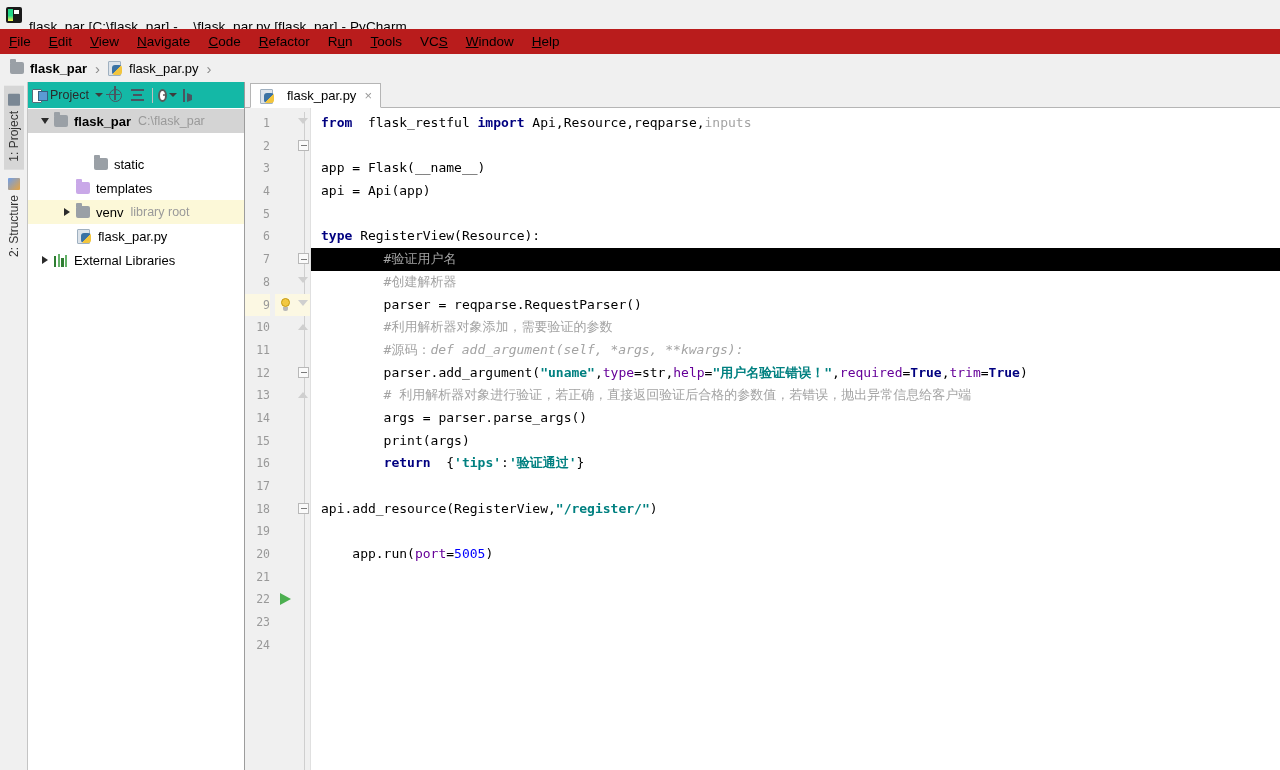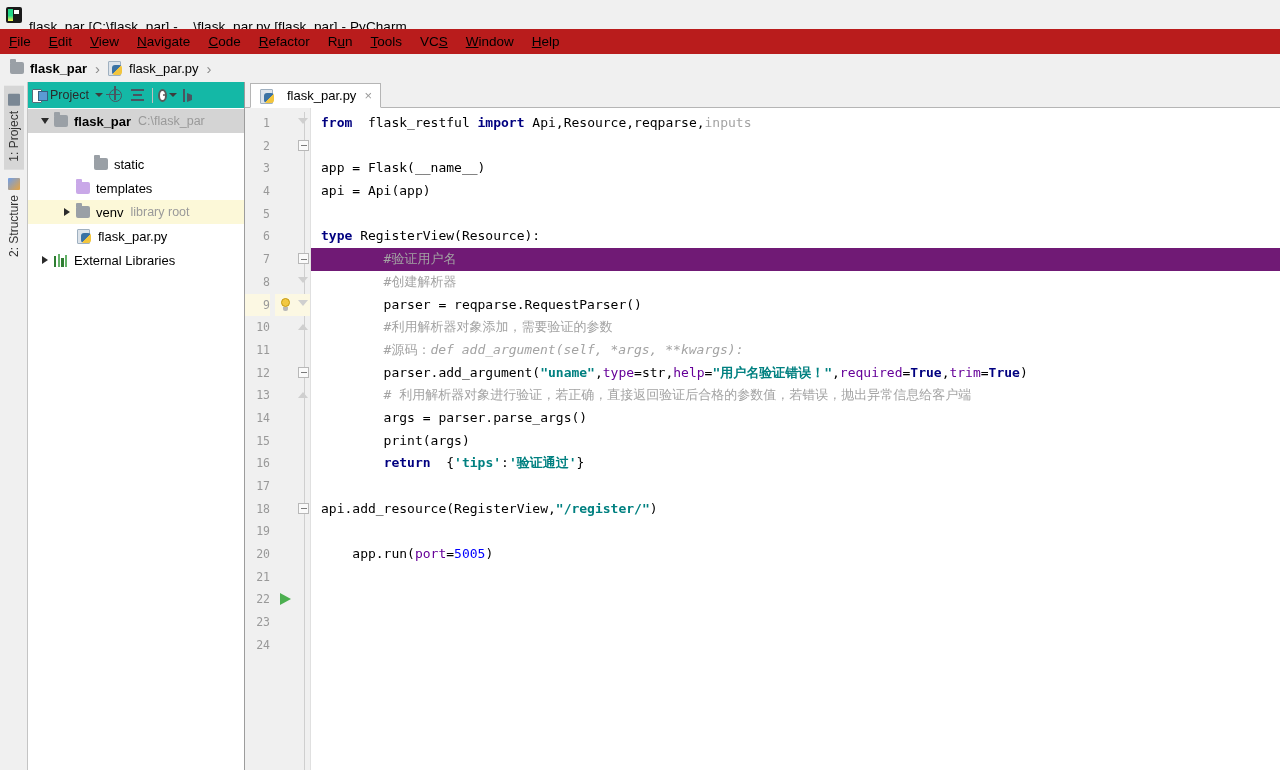--- a/index.html
+++ b/index.html
@@ -218,21 +218,21 @@
     border-right: 1px solid #e0e0e0;
   }
   .code-pane {
     flex: 1 1 auto; padding-top: 4px; position: relative; min-width: 0;
     font-family: "DejaVu Sans Mono", monospace; font-size: 13px; overflow: hidden;
   }
   .ln, .grow, .crow {
     height: 22.7px; line-height: 22.7px; white-space: pre;
   }
   .crow { padding-left: 10px; color: #000; }
-  .row-hl { background: #701a75; }
+  .row-hl { background: #000000; }
   .gutter-nums .ln.row-hl { background: #fcf8e3; }
   .gutter-icons .grow.row-hl, .fold-gutter .grow.row-hl { background: #fcf8e3; }
 
   
   .fold-line {
     position: absolute; left: 6.5px; top: 4px; bottom: 0; width: 1px; background: #cfcfcf;
   }
   .fold-mark {
     position: absolute; left: 1px; width: 11px; height: 11px;
     border: 1px solid #b8b8b8; background: #fafafa;

